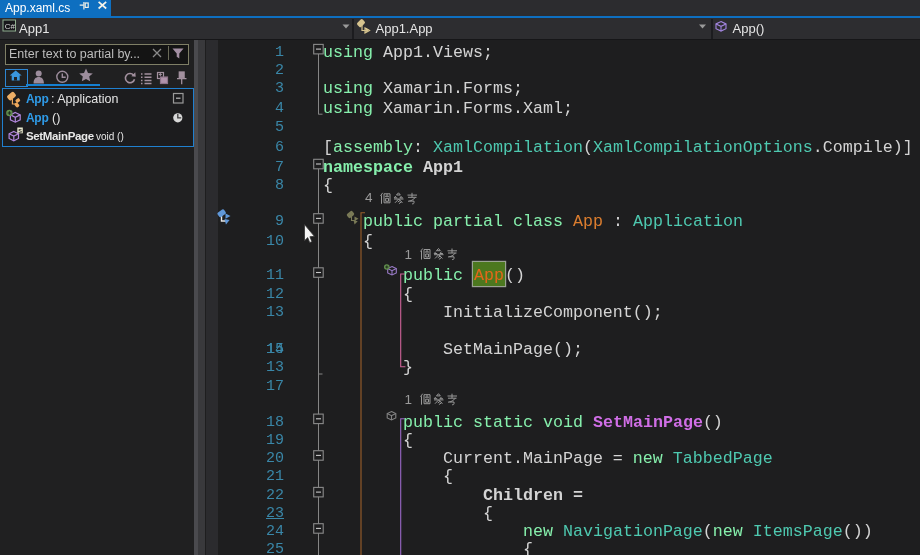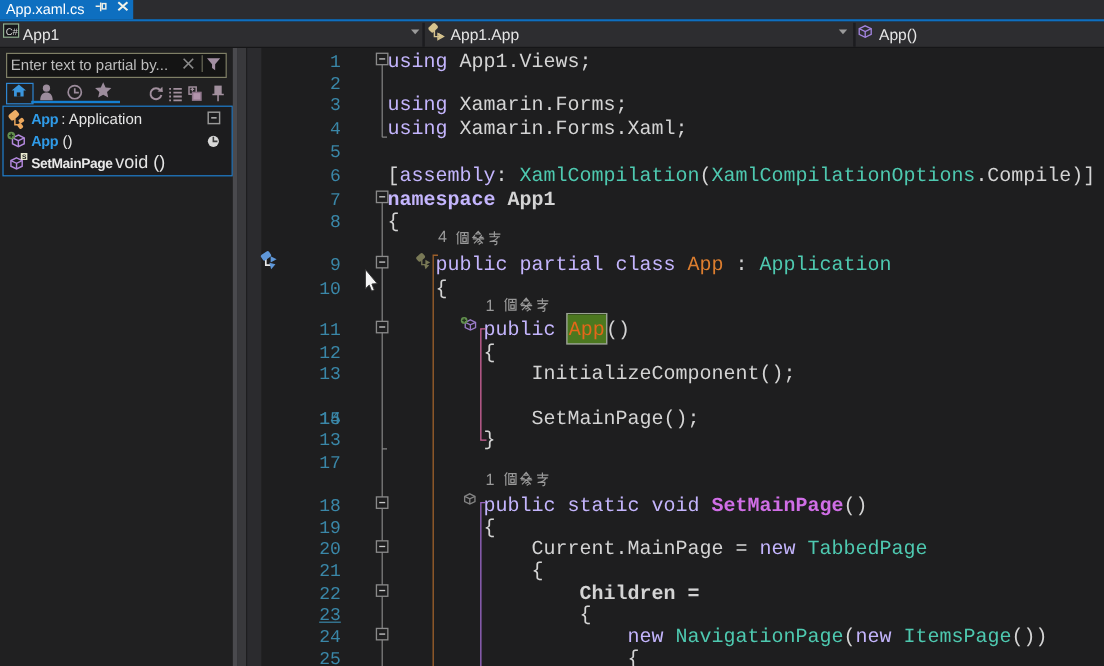--- a/index.html
+++ b/index.html
@@ -29,21 +29,21 @@
   .tblue{color:#2f9be8;font-weight:bold;font-size:12px;letter-spacing:-0.3px;}
   .tgray{color:#e5e5e5;}
   #scrollstrip{left:193.8px;top:40px;width:4.4px;height:515px;background:#4a4a4e;}
   #gapstrip{left:198.2px;top:40px;width:7.3px;height:515px;background:#39393c;}
   
   #editor{left:217.5px;top:40px;width:702.5px;height:515px;background:#1e1e1f;}
   .ln{position:absolute;left:224px;width:60px;text-align:right;color:#3a87a8;
       font-family:"Liberation Mono",monospace;font-size:15px;line-height:18.5px;height:18.5px;}
   .cl{position:absolute;font-family:"Liberation Mono",monospace;font-size:16.66px;
       line-height:18.5px;height:18.5px;white-space:pre;color:#d4d4d4;}
-  .k{color:#c4b5fd;}
+  .k{color:#86efac;}
   .t{color:#4ec9b0;}
   .o{color:#dd7e2f;}
   .m{color:#d06ee6;font-weight:bold;}
   .hl{background:#4c781f;box-shadow:0 0 0 1.2px #9aa294;color:#e5671a;padding:4.2px 1px 1.2px 1px;}
   .cjk{position:absolute;height:18.5px;line-height:18.5px;font-size:13.5px;color:#9a9a9a;}
 </style>
 </head>
 <body>
   <div class="abs" id="topbar"></div>
   <div class="abs" id="tab">
@@ -63,21 +63,21 @@
   <div class="abs" id="filtertxt">Enter text to partial by...</div>
   <div class="abs" id="fsep"></div>
   <div class="abs" id="homebox"></div>
   <div class="abs" id="tabline"></div>
   <div class="abs" id="treebox"></div>
   <div class="abs treetxt" style="left:26px;top:90px;"><span class="tblue">App</span></div>
   <div class="abs treetxt" style="left:51px;top:90px;"><span class="tgray">: Application</span></div>
   <div class="abs treetxt" style="left:26px;top:108.5px;"><span class="tblue">App</span></div>
   <div class="abs treetxt" style="left:52px;top:108.5px;"><span class="tgray">()</span></div>
   <div class="abs treetxt" style="left:26px;top:127px;"><span style="color:#e8e8e8;font-weight:600;font-size:11.5px;letter-spacing:-0.35px;">SetMainPage</span></div>
-  <div class="abs treetxt" style="left:96px;top:127px;"><span class="tgray" style="font-size:15px;">void ()</span></div>
+  <div class="abs treetxt" style="left:96px;top:127px;"><span class="tgray" style="font-size:10px;">void ()</span></div>
   <div class="abs" id="scrollstrip"></div>
   <div class="abs" id="gapstrip"></div>
   <div class="abs" style="left:205.5px;top:40px;width:12px;height:515px;background:#2b2b2e;"></div>
   <div class="abs" id="editor"></div>
 
   <div class="ln" style="top:43.8px;">1</div>
   <div class="ln" style="top:61.8px;">2</div>
   <div class="ln" style="top:79.7px;">3</div>
   <div class="ln" style="top:99.8px;">4</div>
   <div class="ln" style="top:119.4px;">5</div>

